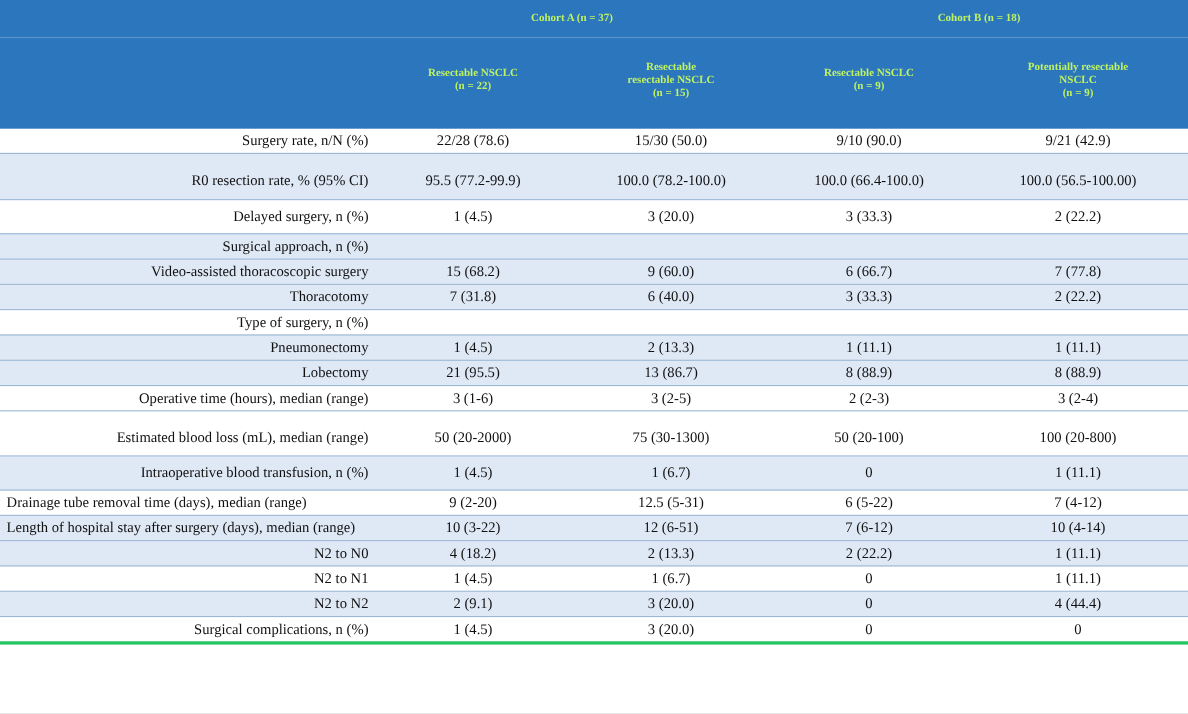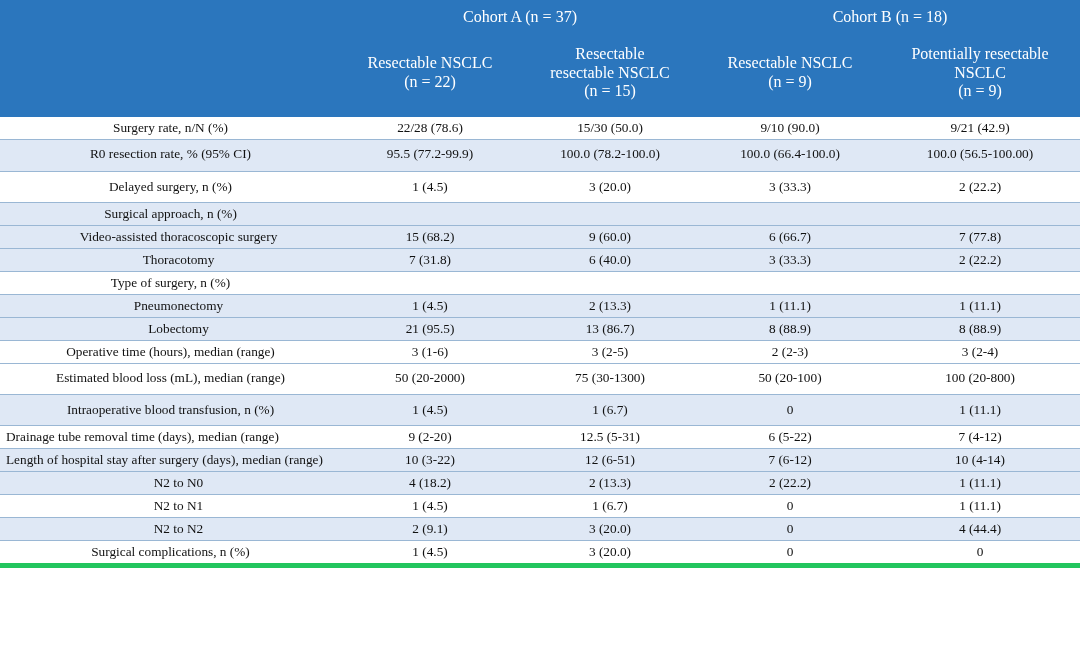--- a/index.html
+++ b/index.html
@@ -27,67 +27,67 @@
     color: #111111;
   }
   col.c-label { width: 340px; }
   col.c-a1 { width: 180px; }
   col.c-a2 { width: 180px; }
   col.c-b1 { width: 180px; }
   col.c-b2 { width: 200px; }
 
   thead th {
     background: #2b76bd;
-    color: #ffffff;
-    font-weight: normal;
+    color: #bef264;
+    font-weight: bold;
     text-align: center;
     vertical-align: bottom;
     padding: 3px 4px;
     line-height: 1.16;
     border: none;
-    font-size: 16px;
+    font-size: 10px;
   }
   thead tr.row-cohort th {
     height: 28px;
     vertical-align: middle;
   }
   thead tr.row-sub th {
     height: 72px;
     vertical-align: middle;
     padding-bottom: 6px;
   }
   thead th.blank-head { background: #2b76bd; }
 
   tbody td {
     padding: 3px 5px;
     line-height: 1.2;
     border-top: 1px solid #9ab7d4;
     vertical-align: middle;
   }
   tbody td.lbl {
-    text-align: center;
+    text-align: right;
     padding-left: 6px;
   }
   tbody td.lbl.indent {
     padding-left: 22px;
   }
   tbody td.val {
     text-align: center;
   }
   tbody tr.shade td {
     background: #dfe8f5;
   }
   tbody tr.plain td {
     background: #ffffff;
   }
-  tbody tr.tall td { padding-top: 6px; padding-bottom: 9px; }
+  tbody tr.tall td { padding-top: 16px; padding-bottom: 9px; }
   tbody tr.tall2 td { padding-top: 7px; padding-bottom: 7px; }
   .justify { text-align: justify; text-align-last: left; }
   .topline { border-top: 2px solid #2b76bd; }
-  .botline { border-bottom: 5px solid #22c55e; }
+  .botline { border-bottom: 3px solid #22c55e; }
 </style>
 </head>
 <body>
 
 <div id="table-wrap">
   <table class="data-table">
     <colgroup>
       <col class="c-label">
       <col class="c-a1">
       <col class="c-a2">

